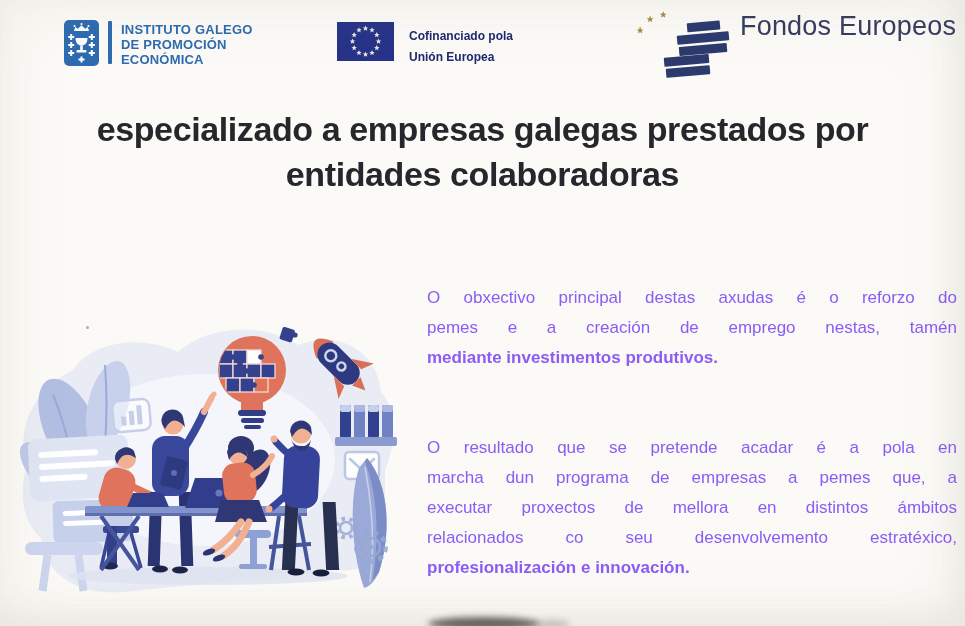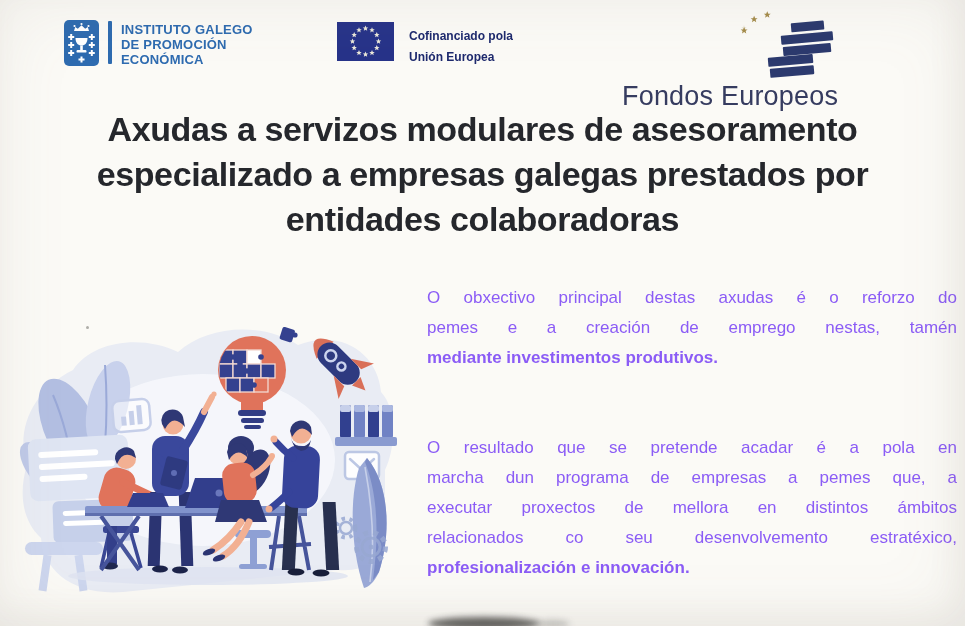--- a/index.html
+++ b/index.html
@@ -16,21 +16,21 @@
   
   .logo-igape { position:absolute; left:64px; top:20px; display:flex; align-items:flex-start; }
   .igape-crest { width:35px; height:46px; }
   .igape-bar { width:4px; height:43px; background:#2e6bb0; margin:1px 9px 0 9px; border-radius:1px; }
   .igape-text { font-size:13px; line-height:15px; font-weight:bold; color:#2e6bb0; letter-spacing:.2px; padding-top:2px; }
 
   .logo-eu { position:absolute; left:337px; top:22px; display:flex; }
   .eu-flag { width:57px; height:39px; display:block; }
   .eu-text { margin-left:15px; padding-top:4px; font-size:12px; line-height:21px; font-weight:bold; color:#1e2a6e; }
 
-  .logo-fondos { position:absolute; left:616px; top:8px; display:flex; align-items:flex-end;flex-direction:column; }
+  .logo-fondos { position:absolute; left:632px; top:8px; display:flex; align-items:flex-start; }
   .fondos-mark { width:102px; height:70px; display:block; }
   .fondos-text { margin-left:6px; font-size:27px; color:#363c60; letter-spacing:.2px; position:relative; top:3px; }
 
   
   .title { position:absolute; top:107px; left:12px; right:12px; text-align:center;
            font-weight:bold; font-size:34px; line-height:45px; letter-spacing:-.4px; color:#25272c; }
 
   
   .para { position:absolute; left:427px; width:530px; font-size:17px; line-height:30px; color:#8b5cf6; }
   .para1 { top:283px; }
@@ -120,21 +120,20 @@
         <rect x="45" y="25.5" width="52" height="9" rx="1" transform="rotate(-5 71 30)"></rect>
         <rect x="47" y="37" width="48" height="9" rx="1" transform="rotate(-5 71 41)"></rect>
         <rect x="32" y="48" width="45" height="9" rx="1" transform="rotate(-5 54 52)"></rect>
         <rect x="34" y="59" width="44" height="9" rx="1" transform="rotate(-5 56 63)"></rect>
       </g>
     </svg>
     <span class="fondos-text">Fondos Europeos</span>
   </div>
 
   <div class="title">
-    <div>Axudas a servizos modulares de asesoramento</div>
     <div>especializado a empresas galegas prestados por</div>
     <div>entidades colaboradoras</div>
   </div>
 
   <div class="para para1">
     <div class="jl">O obxectivo principal destas axudas é o reforzo do</div>
     <div class="jl">pemes e a creación de emprego nestas, tamén</div>
     <div class="jl-end">mediante investimentos produtivos.</div>
   </div>
 

